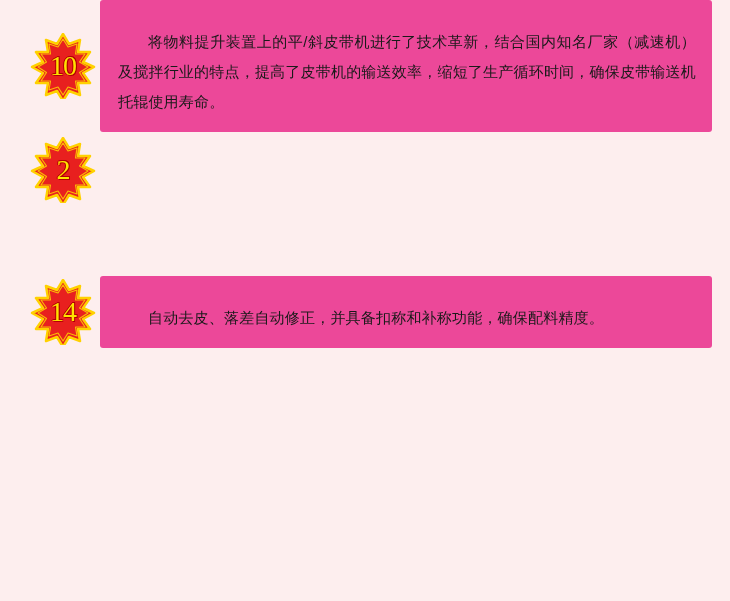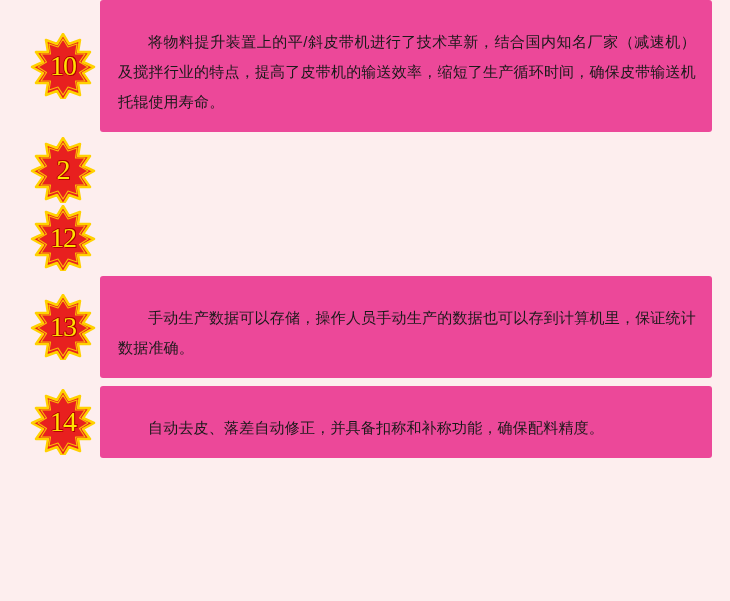--- a/index.html
+++ b/index.html
@@ -118,39 +118,20 @@
       <div class="item">
         <div class="badge">
 <svg width="66" height="66" viewBox="0 0 66 66">
   <polygon points="33,1 39,11 50,7 48,19 60,19 53,29 64,34 53,40 60,50 48,50 50,62 39,58 33,68 27,58 16,62 18,50 6,50 13,40 2,34 13,29 6,19 18,19 16,7 27,11" fill="#e8201f" stroke="#ffd100" stroke-width="2.5" stroke-linejoin="round"></polygon>
   <polygon points="33,6 38,14 47,11 45.5,21 55,21 49.5,29 58,34 49.5,39.5 55,48 45.5,48 47,57 38,54 33,62 28,54 19,57 20.5,48 11,48 16.5,39.5 8,34 16.5,29 11,21 20.5,21 19,11 28,14" fill="none" stroke="#ffd100" stroke-width="1.2" stroke-linejoin="round" opacity="0.85"></polygon>
 </svg>
           <span class="badge-num">2</span>
         </div>
       </div>
       <div class="item">
-        <div class="badge">
-<svg width="66" height="66" viewBox="0 0 66 66">
-  <polygon points="33,1 39,11 50,7 48,19 60,19 53,29 64,34 53,40 60,50 48,50 50,62 39,58 33,68 27,58 16,62 18,50 6,50 13,40 2,34 13,29 6,19 18,19 16,7 27,11" fill="#e8201f" stroke="#ffd100" stroke-width="2.5" stroke-linejoin="round"></polygon>
-  <polygon points="33,6 38,14 47,11 45.5,21 55,21 49.5,29 58,34 49.5,39.5 55,48 45.5,48 47,57 38,54 33,62 28,54 19,57 20.5,48 11,48 16.5,39.5 8,34 16.5,29 11,21 20.5,21 19,11 28,14" fill="none" stroke="#ffd100" stroke-width="1.2" stroke-linejoin="round" opacity="0.85"></polygon>
-</svg>
-          <span class="badge-num">12</span>
-        </div>
-      </div>
-      <div class="item">
-        <div class="badge">
-<svg width="66" height="66" viewBox="0 0 66 66">
-  <polygon points="33,1 39,11 50,7 48,19 60,19 53,29 64,34 53,40 60,50 48,50 50,62 39,58 33,68 27,58 16,62 18,50 6,50 13,40 2,34 13,29 6,19 18,19 16,7 27,11" fill="#e8201f" stroke="#ffd100" stroke-width="2.5" stroke-linejoin="round"></polygon>
-  <polygon points="33,6 38,14 47,11 45.5,21 55,21 49.5,29 58,34 49.5,39.5 55,48 45.5,48 47,57 38,54 33,62 28,54 19,57 20.5,48 11,48 16.5,39.5 8,34 16.5,29 11,21 20.5,21 19,11 28,14" fill="none" stroke="#ffd100" stroke-width="1.2" stroke-linejoin="round" opacity="0.85"></polygon>
-</svg>
-          <span class="badge-num">13</span>
-        </div>
-        <div class="item-body">
-          <p class="item-text">手动生产数据可以存储，操作人员手动生产的数据也可以存到计算机里，保证统计数据准确。</p>
-        </div>
       </div>
       <div class="item">
         <div class="badge">
 <svg width="66" height="66" viewBox="0 0 66 66">
   <polygon points="33,1 39,11 50,7 48,19 60,19 53,29 64,34 53,40 60,50 48,50 50,62 39,58 33,68 27,58 16,62 18,50 6,50 13,40 2,34 13,29 6,19 18,19 16,7 27,11" fill="#e8201f" stroke="#ffd100" stroke-width="2.5" stroke-linejoin="round"></polygon>
   <polygon points="33,6 38,14 47,11 45.5,21 55,21 49.5,29 58,34 49.5,39.5 55,48 45.5,48 47,57 38,54 33,62 28,54 19,57 20.5,48 11,48 16.5,39.5 8,34 16.5,29 11,21 20.5,21 19,11 28,14" fill="none" stroke="#ffd100" stroke-width="1.2" stroke-linejoin="round" opacity="0.85"></polygon>
 </svg>
           <span class="badge-num">14</span>
         </div>
         <div class="item-body">

